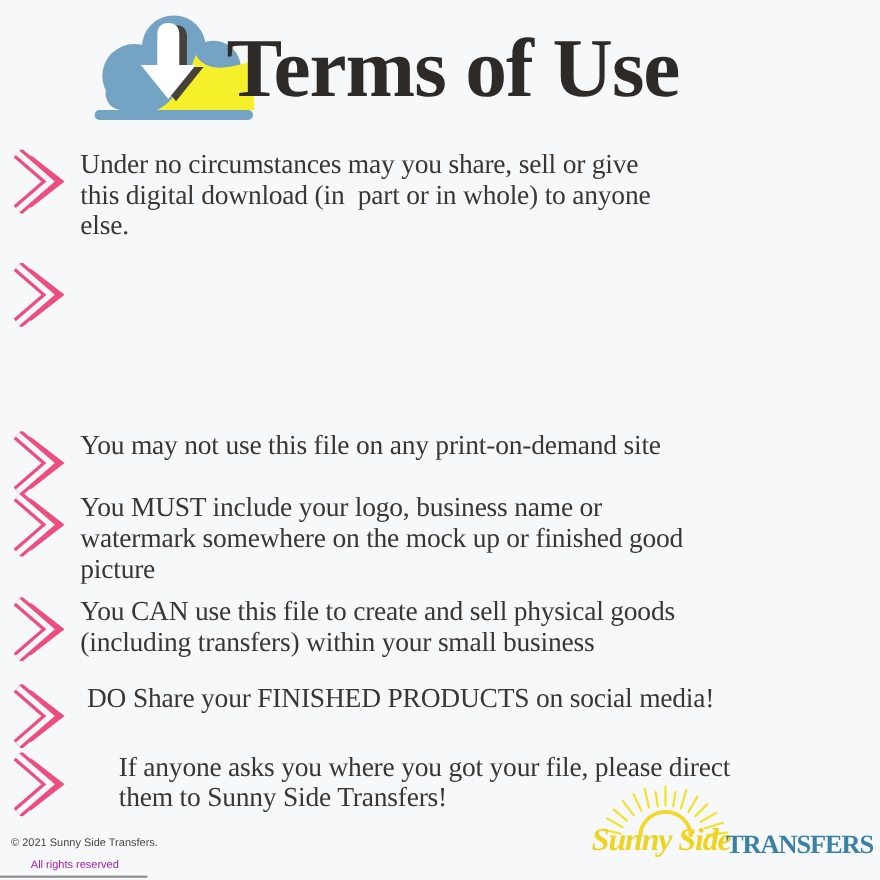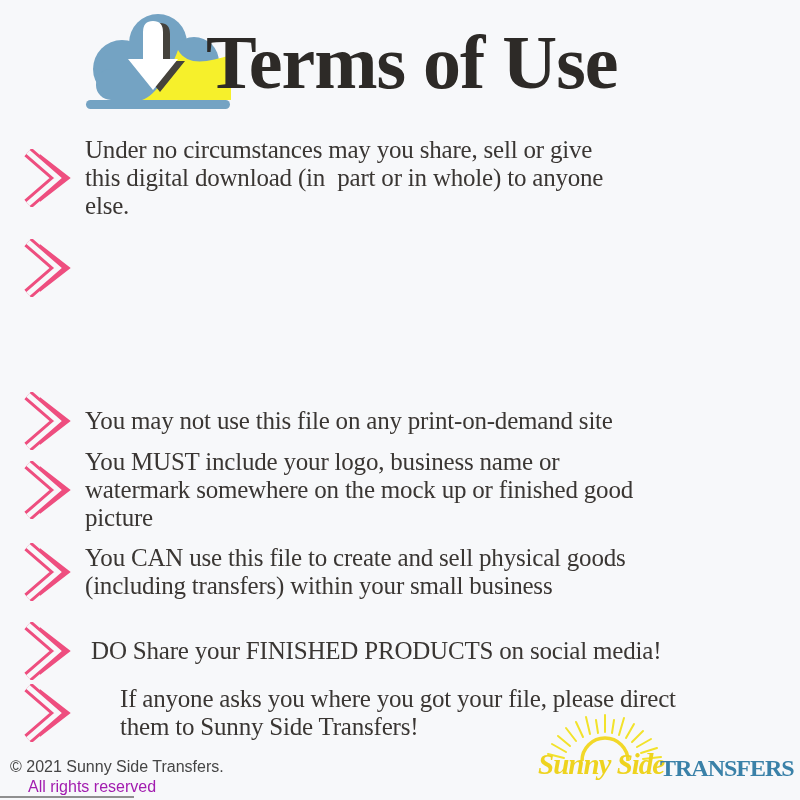--- a/index.html
+++ b/index.html
@@ -13,32 +13,32 @@
   .page-title{
     left:206px;top:16px;
     font-size:76px;font-weight:bold;color:#2d2a27;
     letter-spacing:-1px;line-height:92px;white-space:nowrap;
   }
   .icon-underline{
     left:86px;top:100px;width:144px;height:9px;
     background:#74a3c3;border-radius:5px;
   }
   
-  .bullet{position:absolute;display:flex;align-items:center;left:20px;}
+  .bullet{position:absolute;display:flex;align-items:flex-start;left:8px;}
   .bullet .chev{width:52px;height:58px;flex:none;}
   .bullet .txt{
     margin:0 0 0 13px;
     font-size:25px;line-height:28px;color:#3a3633;
     letter-spacing:-0.2px;white-space:pre-wrap;max-width:716px;
   }
   
   .copyright{
     left:10px;top:757px;
     font-family:"Liberation Sans", sans-serif;
-    font-size:16px;line-height:20px;color:#454545;
+    font-size:10px;line-height:20px;color:#454545;
   }
   .copyright .line2{margin-left:18px;color:#a21caf;}
   .bottom-rule{left:0;top:796px;width:134px;height:2px;background:#8f8f8f;}
   
   .logo-script{
     left:538px;top:748px;
     font-size:29px;font-style:italic;font-weight:bold;
     color:#eed31f;letter-spacing:-1px;white-space:nowrap;
   }
   .logo-caps{

